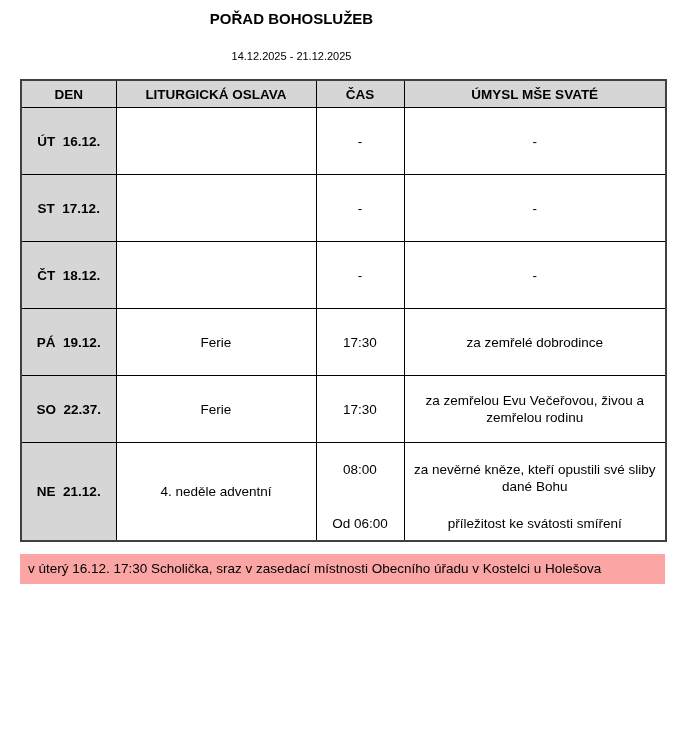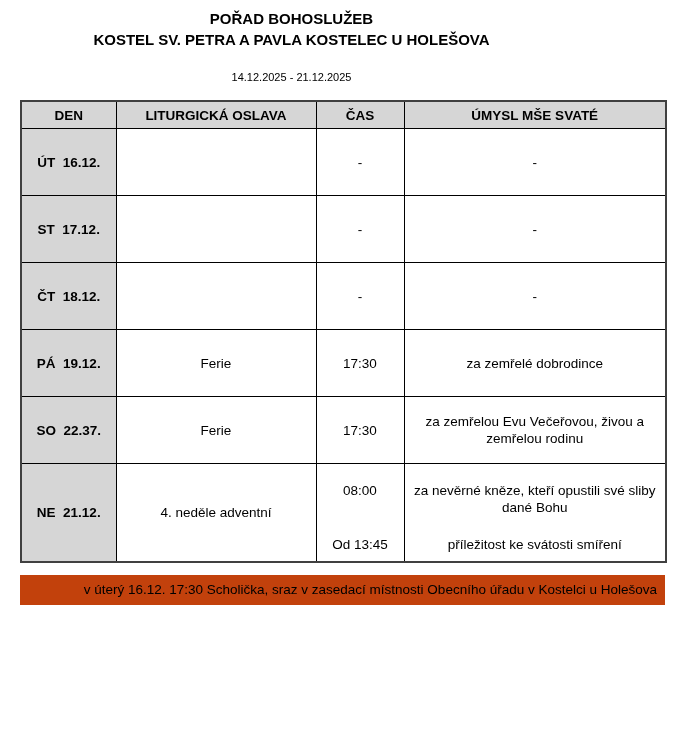--- a/index.html
+++ b/index.html
@@ -66,35 +66,34 @@
     justify-content: space-between;
     align-items: center;
     height: 90px;
     box-sizing: border-box;
     padding: 14px 0 4px 0;
   }
   .footer-note {
     width: 645px;
     box-sizing: border-box;
     margin-top: 12px;
-    background: #c2410c;
+    background: #fca5a5;
     padding: 5px 8px;
     font-size: 13.5px;
     line-height: 1.5;
-    text-align: right;
+    text-align: left;
   }
 </style>
 </head>
 <body>
 
 <div class="page">
 
   <div class="titles">
     <div class="title-line">POŘAD BOHOSLUŽEB</div>
-    <div class="title-line">KOSTEL SV. PETRA A PAVLA KOSTELEC U HOLEŠOVA</div>
     <div class="date-range">14.12.2025 - 21.12.2025</div>
   </div>
 
   <table class="schedule">
     <colgroup>
       <col style="width:95px">
       <col style="width:200px">
       <col style="width:88px">
       <col style="width:262px">
     </colgroup>
@@ -136,21 +135,21 @@
         <td>Ferie</td>
         <td>17:30</td>
         <td>za zemřelou Evu Večeřovou, živou a zemřelou rodinu</td>
       </tr>
       <tr class="row-tall">
         <td class="day-cell">NE  21.12.</td>
         <td>4. neděle adventní</td>
         <td>
           <div class="stack">
             <span>08:00</span>
-            <span>Od 13:45</span>
+            <span>Od 06:00</span>
           </div>
         </td>
         <td>
           <div class="stack">
             <span>za nevěrné kněze, kteří opustili své sliby dané Bohu</span>
             <span>příležitost ke svátosti smíření</span>
           </div>
         </td>
       </tr>
     </tbody>

